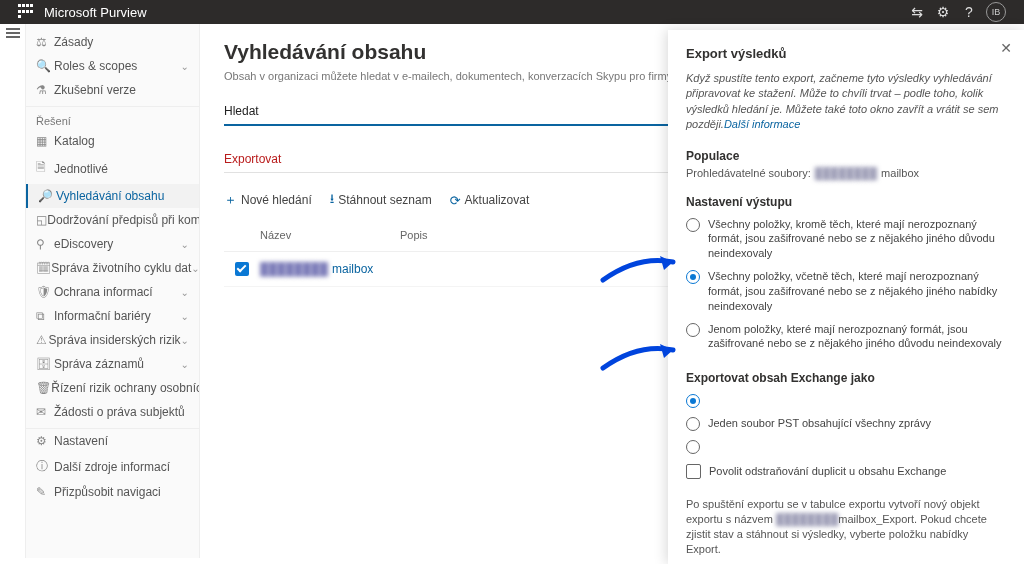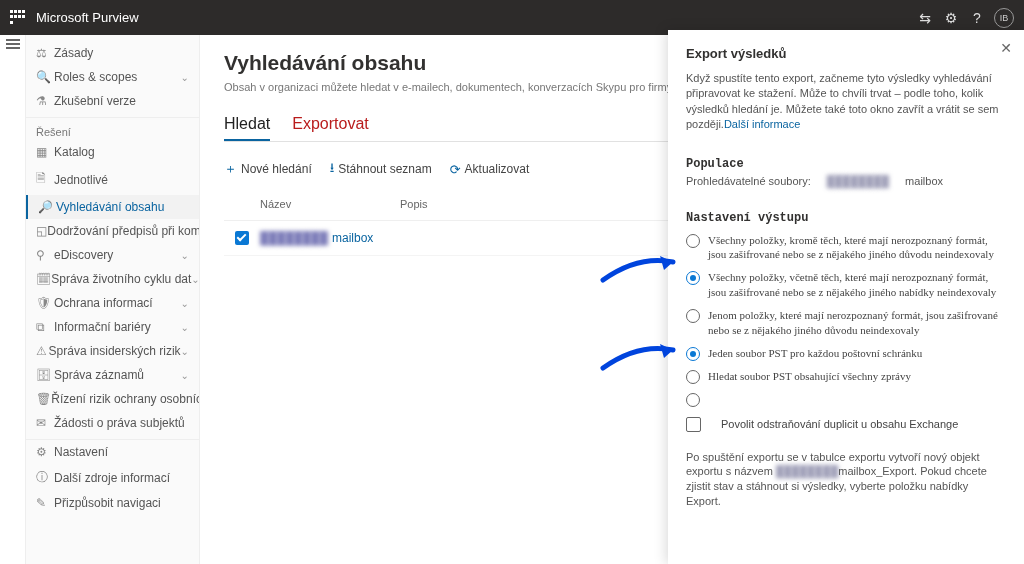--- a/index.html
+++ b/index.html
@@ -1,18 +1,18 @@
 <!DOCTYPE html>
 <html><head>
 <meta charset="utf-8">
 <style>
   * { box-sizing: border-box; margin: 0; padding: 0; }
   body { font-family: "Segoe UI", Arial, sans-serif; font-size: 13px; color: #323130; background: #fff; width: 1024px; height: 564px; overflow: hidden; position: relative; }
 
-  .topbar { height: 35px; background: #2d2b2a; color: #fff; display: flex; align-items: center; padding: 0 10px; }
+  .topbar { height: 24px; background: #2d2b2a; color: #fff; display: flex; align-items: center; padding: 0 18px; }
   .topbar .app-icon { width: 16px; height: 16px; display:flex; flex-wrap:wrap; gap:1px; margin-right:10px; }
   .topbar .app-icon span { width:3px; height:3px; background:#fff; }
   .topbar .title { font-size: 13px; font-weight:500; }
   .topbar .spacer { flex: 1; }
   .topbar .ticon { width: 26px; text-align:center; font-size:14px; color:#ddd; cursor:pointer; }
   .topbar .avatar { width:20px; height:20px; border-radius:50%; border:1px solid #999; font-size:9px; display:flex; align-items:center; justify-content:center; color:#ccc; margin-left:4px; }
 
   .below { display:flex; height: calc(100% - 30px); }
   .rail { width: 26px; border-right: 1px solid #eee; display:flex; flex-direction:column; align-items:center; padding-top:8px; }
   .rail .ham { width:14px; height:2px; background:#666; box-shadow: 0 4px 0 #666, 0 -4px 0 #666; }
@@ -21,21 +21,21 @@
   .sidebar .item { display:flex; align-items:center; padding: 5px 10px; color:#555; cursor:pointer; white-space:nowrap; overflow:hidden; text-overflow:ellipsis; }
   .sidebar .item.active { color:#0a64a0; border-left:2px solid #0a64a0; background:#f2f2f2; }
   .sidebar .item .icn { width:18px; font-size:12px; color:#888; }
   .sidebar .item.active .icn { color:#0a64a0; }
   .sidebar .section { font-size:11px; color:#777; padding: 8px 10px 2px; border-top:1px solid #eee; margin-top:4px; }
   .sidebar .chev { margin-left:auto; font-size:10px; color:#999; }
 
   .main { flex:1; padding: 16px 24px; overflow:hidden; }
   .main h1 { font-size:21px; font-weight:600; margin-bottom:6px; }
   .main .desc { font-size:11px; color:#777; margin-bottom:18px; white-space:nowrap; overflow:hidden; text-overflow:ellipsis; }
-  .tabs { border-bottom:1px solid #e1e1e1; display:flex; gap:22px; font-size:16px; margin-bottom:8px; }
+  .tabs { border-bottom:1px solid #e1e1e1; display:flex; gap:22px; font-size:12px; margin-bottom:8px;flex-direction:column; }
   .tab { padding: 4px 0 6px; color:#b91c1c; cursor:pointer; }
   .tab.active { color:#222; border-bottom:2px solid #0a64a0; font-weight:500; }
   .toolbar { display:flex; gap:18px; font-size:12px; color:#444; padding:8px 0; }
   .tool { display:flex; align-items:center; gap:4px; cursor:pointer; }
   .tool .ti { color:#0a64a0; font-size:13px; }
   .thead { display:flex; font-size:11px; color:#666; padding:10px 0; border-bottom:1px solid #efefef; }
   .thead .c1 { width:36px; }
   .thead .c2 { width:140px; }
   .thead .c3 { flex:1; }
   .thead .c4 { width:80px; }
@@ -44,31 +44,31 @@
   .trow .c2 { width:140px; color:#0a64a0; display:flex; align-items:center; gap:4px; }
   .trow .c3 { flex:1; }
   .trow .c4 { width:80px; color:#666; font-size:11px; }
   .trow .blur { color:transparent; text-shadow: 0 0 4px rgba(0,0,120,.5); }
   .cb { width:14px; height:14px; background:#0a78d4; border-radius:2px; position:relative; }
   .cb::after { content:""; position:absolute; left:4px; top:1px; width:3px; height:7px; border:solid #fff; border-width:0 2px 2px 0; transform:rotate(45deg); }
 
   .panel { position:absolute; top:30px; right:0; width:356px; height:calc(100% - 30px); background:#fff; box-shadow:-2px 0 12px rgba(0,0,0,.15); padding:16px 18px; font-size:12px; overflow:hidden; }
   .panel .close { position:absolute; top:10px; right:12px; font-size:14px; color:#666; cursor:pointer; }
   .panel h2 { font-size:13px; font-weight:600; margin-bottom:10px; }
-  .panel .intro { font-size:11px; color:#555; line-height:1.4; margin-bottom:14px; }
+  .panel .intro { font-size:11px; color:#555; line-height:1.4; margin-bottom:14px;font-style:italic; }
   .panel .intro a { color:#0a64a0; text-decoration:none; }
-  .panel .sec { font-size:12px; font-weight:600; margin:24px 0 4px;font-family:Liberation Mono, monospace; }
-  .panel .pop { font-size:11px; color:#555; margin-bottom:6px; display:flex; align-items:center; gap:16px; }
+  .panel .sec { font-size:12px; font-weight:600; margin:16px 0 4px; }
+  .panel .pop { font-size:11px; color:#555; margin-bottom:6px; display:flex; align-items:center; gap:4px; }
   .panel .pop .blur { color:transparent; text-shadow:0 0 4px rgba(100,100,140,.6); }
-  .radio-row { display:flex; gap:8px; padding:4px 0; align-items:flex-start;font-family:Liberation Serif, serif; }
+  .radio-row { display:flex; gap:8px; padding:4px 0; align-items:flex-start; }
   .radio { width:14px; height:14px; border:1px solid #666; border-radius:50%; flex-shrink:0; margin-top:1px; position:relative; }
   .radio.sel { border-color:#0a78d4; }
   .radio.sel::after { content:""; position:absolute; left:3px; top:3px; width:6px; height:6px; background:#0a78d4; border-radius:50%; }
   .radio-label { font-size:11px; color:#444; line-height:1.35; }
-  .chk-row { display:flex; gap:20px; padding:6px 0; align-items:center; }
+  .chk-row { display:flex; gap:8px; padding:6px 0; align-items:center; }
   .chk { width:15px; height:15px; border:1px solid #666; border-radius:2px; }
   .footer-note { font-size:11px; color:#555; line-height:1.35; margin-top:12px; }
   .footer-note .blur { color:transparent; text-shadow:0 0 4px rgba(100,100,140,.6); }
 
   .arrow { position:absolute; pointer-events:none; }
   .arrow svg path { stroke:#0044dd; stroke-width:5; fill:none; stroke-linecap:round; }
   .arrow svg polygon { fill:#0044dd; }
 </style>
 </head>
 <body>
@@ -248,28 +248,28 @@
       <div class="radio-row">
         <div class="radio sel"></div>
         <div class="radio-label">Všechny položky, včetně těch, které mají nerozpoznaný formát, jsou zašifrované nebo se z nějakého jiného nabídky neindexovaly</div>
       </div>
       <div class="radio-row">
         <div class="radio"></div>
         <div class="radio-label">Jenom položky, které mají nerozpoznaný formát, jsou zašifrované nebo se z nějakého jiného důvodu neindexovaly</div>
       </div>
     </div>
 
+  <div class="sec">Exportovat obsah Exchange jako</div>
   <div id="ex-opts">
       <div class="radio-row">
         <div class="radio sel"></div>
-        <div class="radio-label">Jeden soubor PST pro každou poštovní schránku</div>
-      </div>
-      <div class="radio-row">
-        <div class="radio"></div>
-        <div class="radio-label">Hledat soubor PST obsahující všechny zprávy</div>
+      </div>
+      <div class="radio-row">
+        <div class="radio"></div>
+        <div class="radio-label">Jeden soubor PST obsahující všechny zprávy</div>
       </div>
       <div class="radio-row">
         <div class="radio"></div>
       </div>
     </div>
 
   <div class="chk-row">
     <div class="chk"></div>
     <div class="radio-label">Povolit odstraňování duplicit u obsahu Exchange</div>
   </div>

